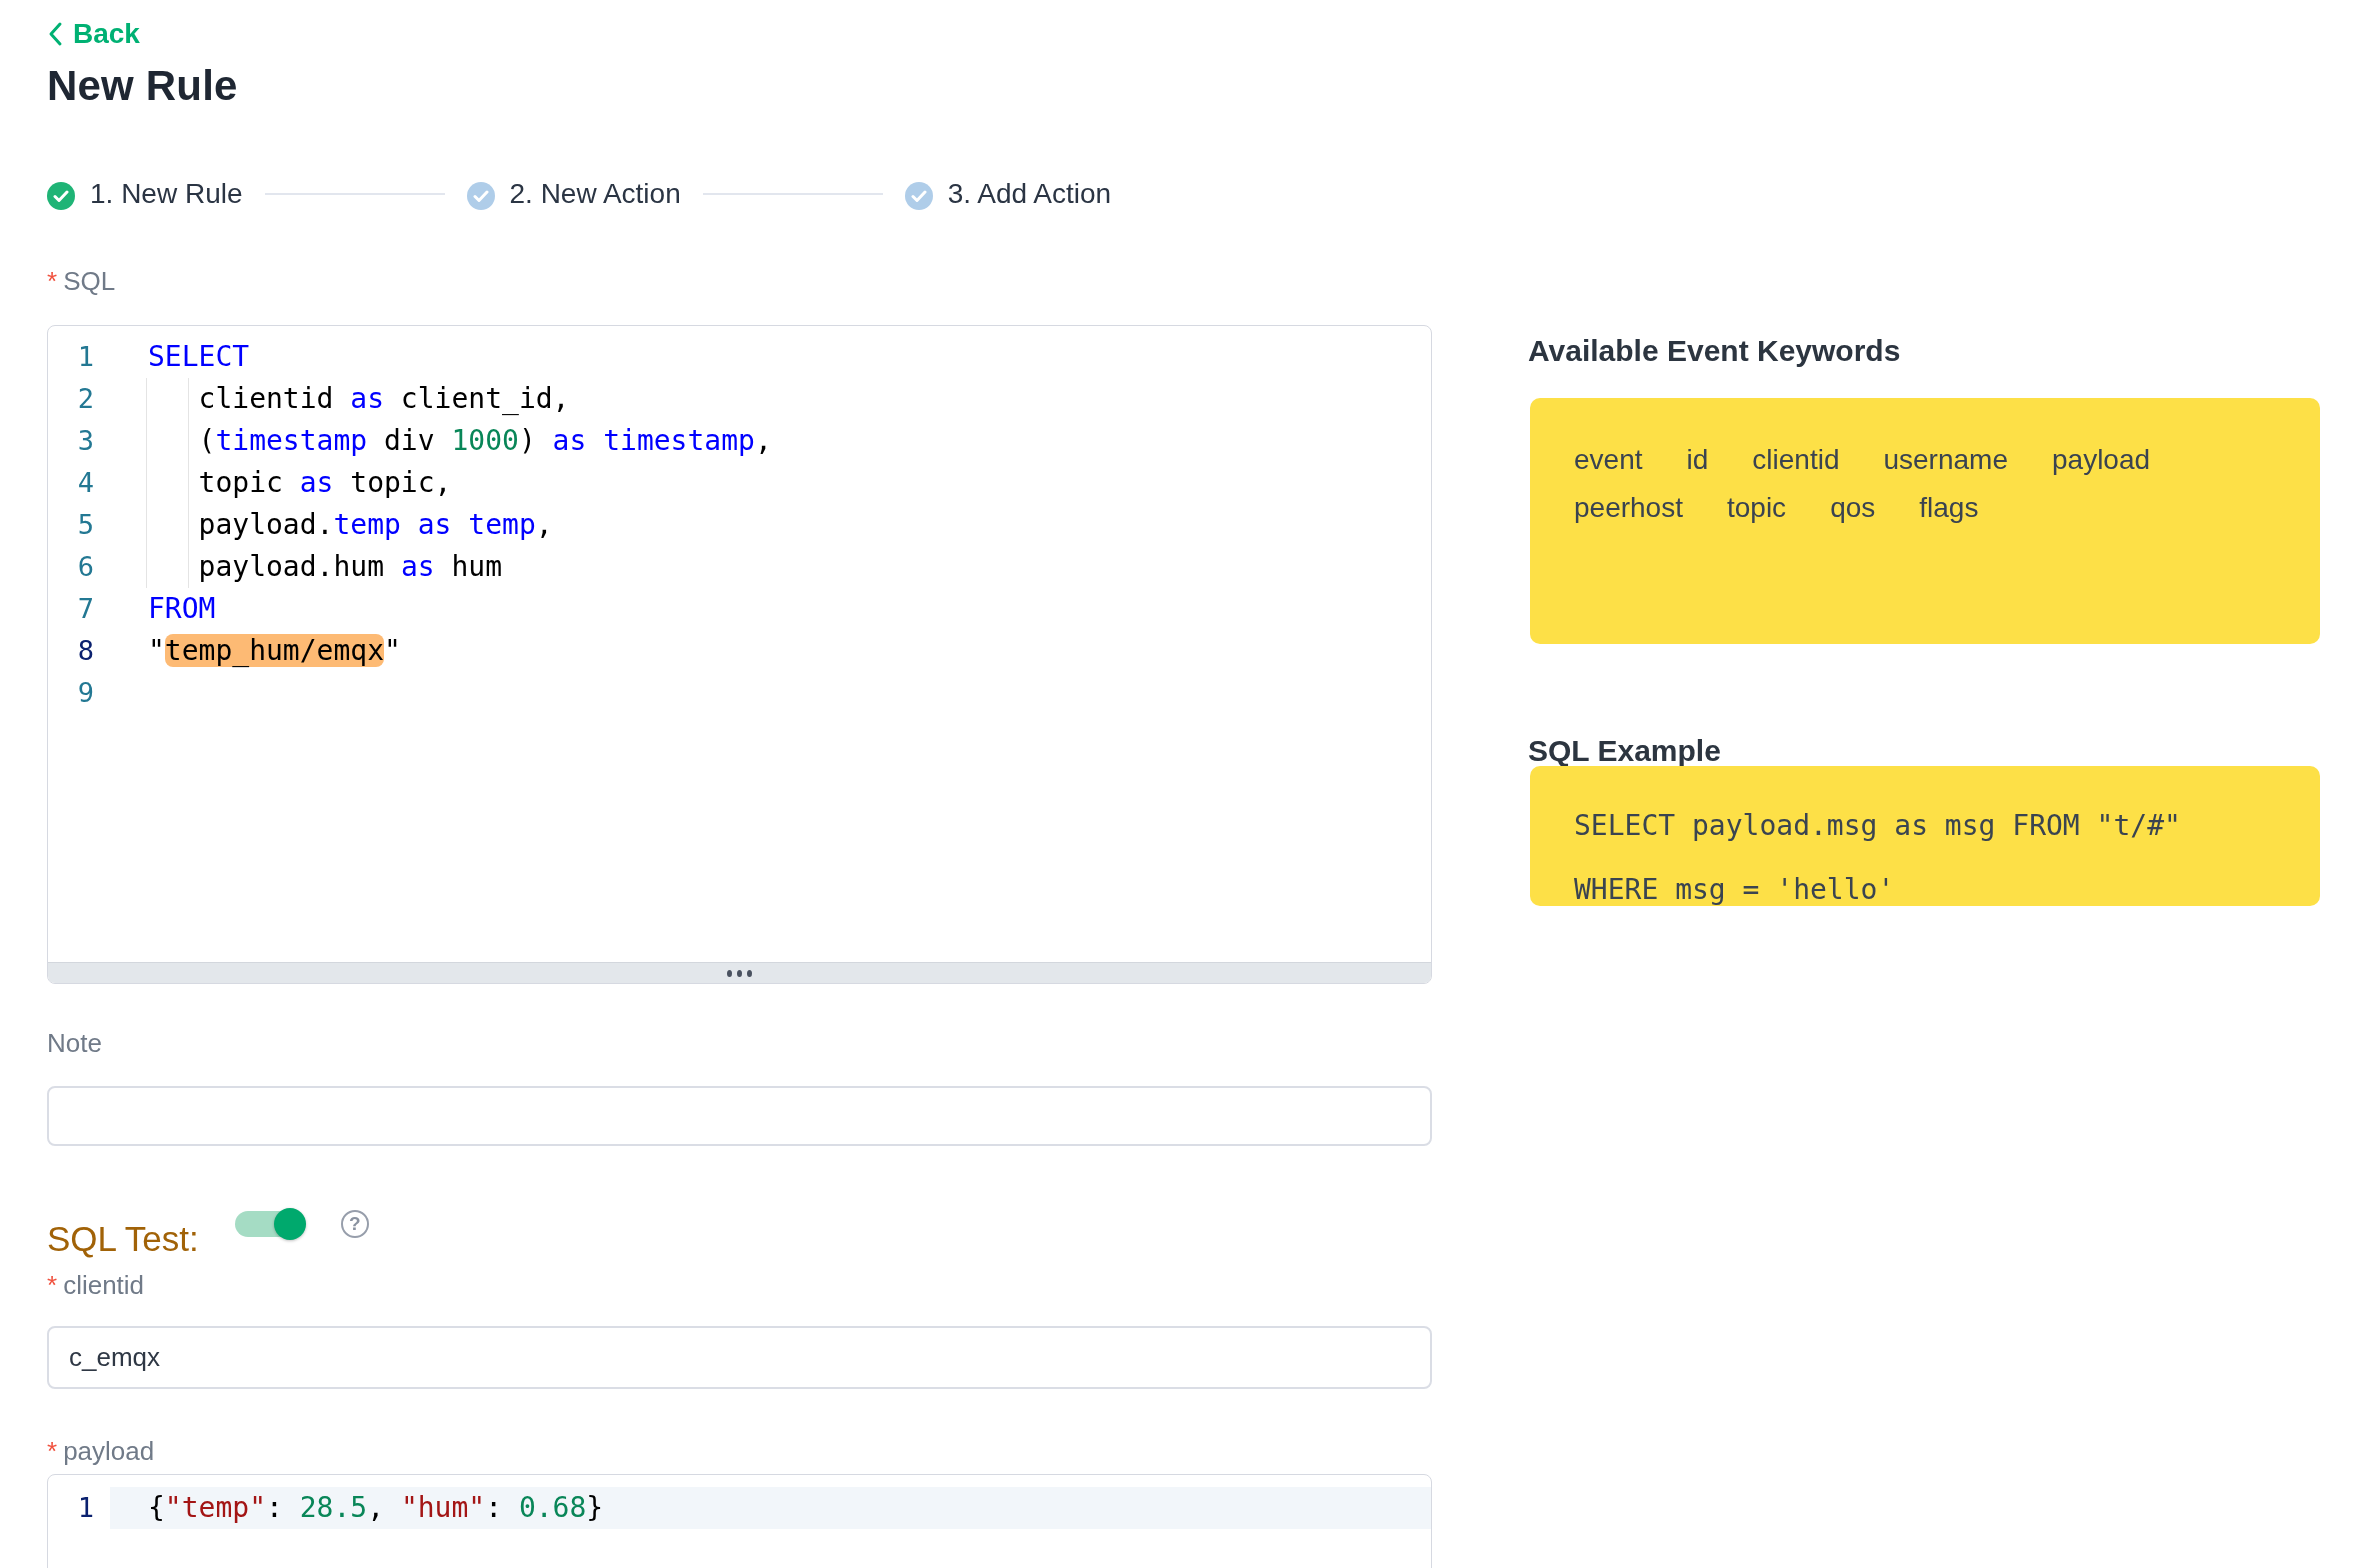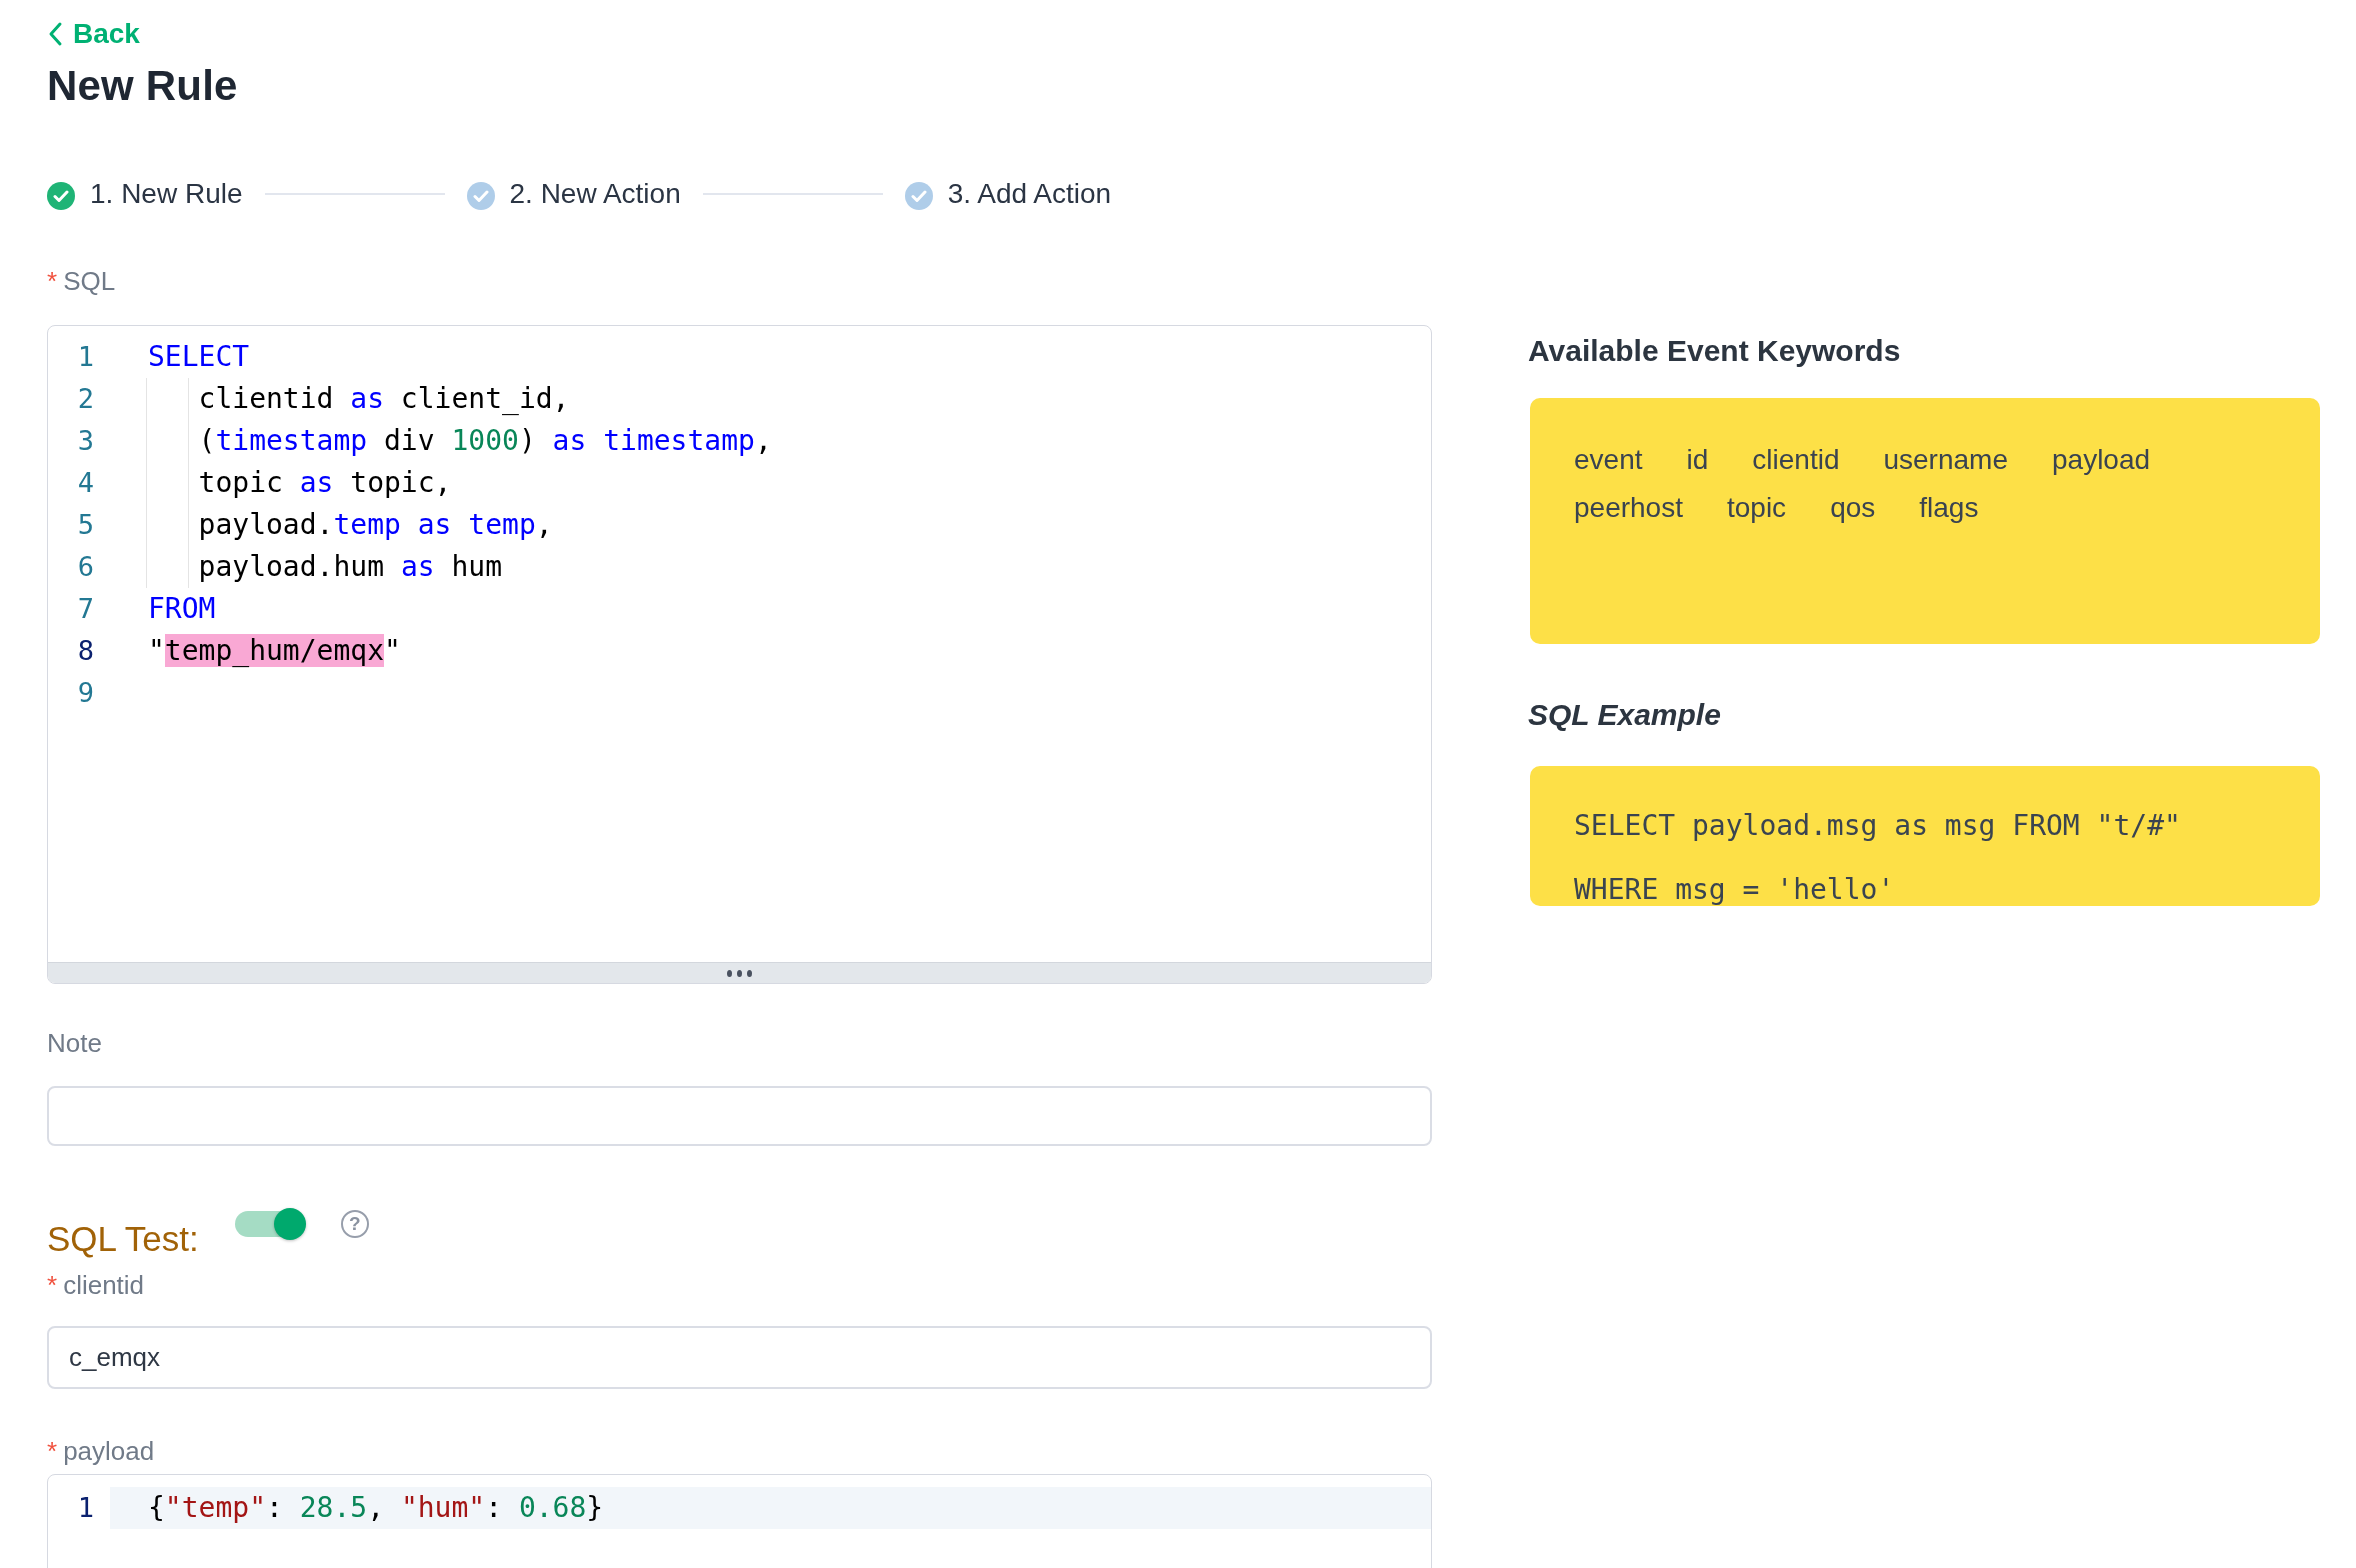--- a/index.html
+++ b/index.html
@@ -33,21 +33,21 @@
             font-family:"DejaVu Sans Mono", monospace; font-size:28px; white-space:pre; }
   .cm-gutter { width:62px; flex:0 0 62px; text-align:right; padding-right:16px;
                color:#237893; font-size:27px; user-select:none; }
   .cm-gutter.active { color:#0B216F; }
   .cm-code { padding-left:38px; flex:1; color:#000; }
   .cm-row.active-bg .cm-code { background:#F2F6FA; }
   .tok-kw  { color:#0000FF; }
   .tok-num { color:#098658; }
   .tok-str { color:#A31515; }
   .tok-def { color:#000000; }
-  .tok-hl  { background:#f9a8d4; border-radius:0; }
+  .tok-hl  { background:#fdba74; border-radius:8px; }
   .indent-guide { position:absolute; width:1px; background:#E4E4E4; }
   .editor-resizebar { height:22px; background:#E3E7EB; border-top:1px solid #D3D7DD;
                       display:flex; align-items:center; justify-content:center; gap:5px; cursor:row-resize; }
   .editor-resizebar i { width:5px; height:7px; border-radius:50%; background:#4A5260; display:block; }
 
   
   .text-input { border:2px solid #DADDE5; border-radius:8px; background:#fff;
                 font-size:26px; color:#2F3845; padding:0 20px; width:1385px;
                 font-family:"Liberation Sans", sans-serif; outline:none; }
 
@@ -177,18 +177,18 @@
       </div>
       <div class="kw-row">
         <span class="kw-item">peerhost</span>
         <span class="kw-item">topic</span>
         <span class="kw-item">qos</span>
         <span class="kw-item">flags</span>
       </div>
     </div>
 </div>
 
-<div class="abs side-heading" style="left:1528px; top:698px;font-style:italic;">SQL Example</div>
+<div class="abs side-heading" style="left:1528px; top:734px;">SQL Example</div>
 
 <div class="abs side-panel" style="left:1530px; top:766px; width:790px; height:140px;">
   <div class="example-code"><span>SELECT payload.msg as msg FROM "t/#"</span>
 <span>WHERE msg = 'hello'</span></div>
 </div>
 
 </body></html>

